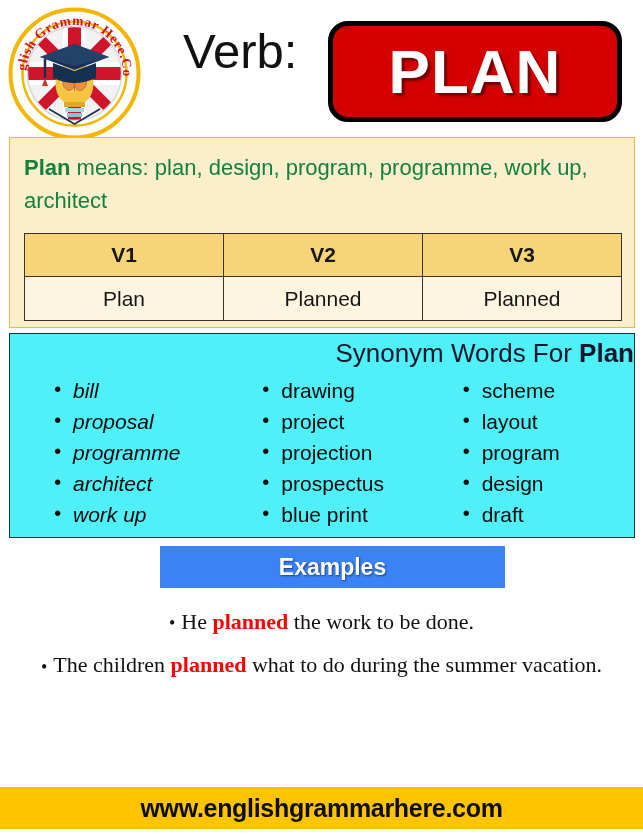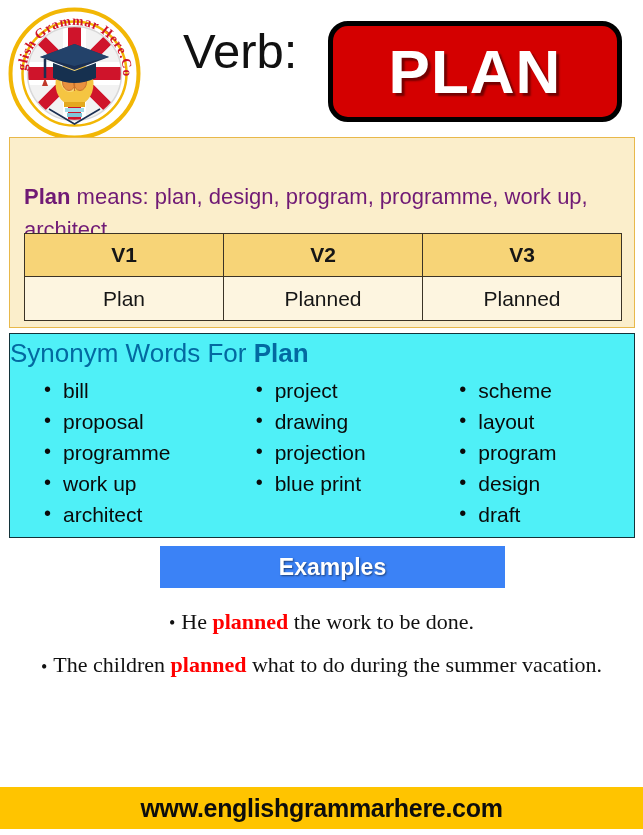--- a/index.html
+++ b/index.html
@@ -68,24 +68,23 @@
     width: 626px; height: 191px;
     background: #fbeecb;
     border: 1px solid #e8b84a;
     box-sizing: border-box;
   }
   .def-text {
     position: absolute;
     left: 14px; top: 13px;
     width: 590px;
     font-size: 22px;
-    color: #701a75;
+    color: #15803d;
     line-height: 33px;
     font-family: "Liberation Sans", sans-serif;
-    margin-top: 29px;
   }
   .def-text b { font-weight: bold; }
 
   
   .verb-table {
     position: absolute;
     left: 14px; top: 95px;
     width: 598px;
     border-collapse: collapse;
     table-layout: fixed;
@@ -116,23 +115,23 @@
     left: 9px; top: 333px;
     width: 626px; height: 205px;
     background: #4ff0f7;
     border: 1px solid #13333a;
     box-sizing: border-box;
   }
   .syn-title {
     position: absolute;
     left: 0; top: 4px;
     width: 100%;
-    text-align: left;
+    text-align: right;
     font-size: 26px;
-    color: #0369a1;
+    color: #0f172a;
     font-family: "Liberation Sans", sans-serif;
   }
   .syn-title b { font-weight: bold; }
 
   .syn-cols {
     position: absolute;
     left: 0; top: 41px;
     width: 100%;
     display: flex;
   }
@@ -151,21 +150,21 @@
     font-family: "Liberation Sans", sans-serif;
   }
   .syn-col li::before {
     content: "\2022";
     position: absolute;
     left: 5px;
     top: -1px;
     font-size: 20px;
     color: #0a0a0a;
   }
-  .syn-col-1 { padding-left: 29px; }
+  .syn-col-1 { padding-left: 39px; font-style: italic; }
   .syn-col-2 { padding-left: 32px; }
   .syn-col-3 { padding-left: 24px; }
 
   
   .examples-bar {
     position: absolute;
     left: 160px; top: 546px;
     width: 345px; height: 42px;
     background: #3b82f6;
     display: flex;
@@ -310,29 +309,30 @@
 <div class="syn-panel">
   <div class="syn-title">
     <span>Synonym Words For </span><b>Plan</b>
   </div>
   <div class="syn-cols">
     <div class="syn-col syn-col-1">
       <ul>
         <li>bill</li>
         <li>proposal</li>
         <li>programme</li>
+        <li>architect</li>
         <li>work up</li>
-        <li>architect</li>
       </ul>
     </div>
     <div class="syn-col syn-col-2">
       <ul>
+        <li>drawing</li>
         <li>project</li>
-        <li>drawing</li>
         <li>projection</li>
+        <li>prospectus</li>
         <li>blue print</li>
       </ul>
     </div>
     <div class="syn-col syn-col-3">
       <ul>
         <li>scheme</li>
         <li>layout</li>
         <li>program</li>
         <li>design</li>
         <li>draft</li>

